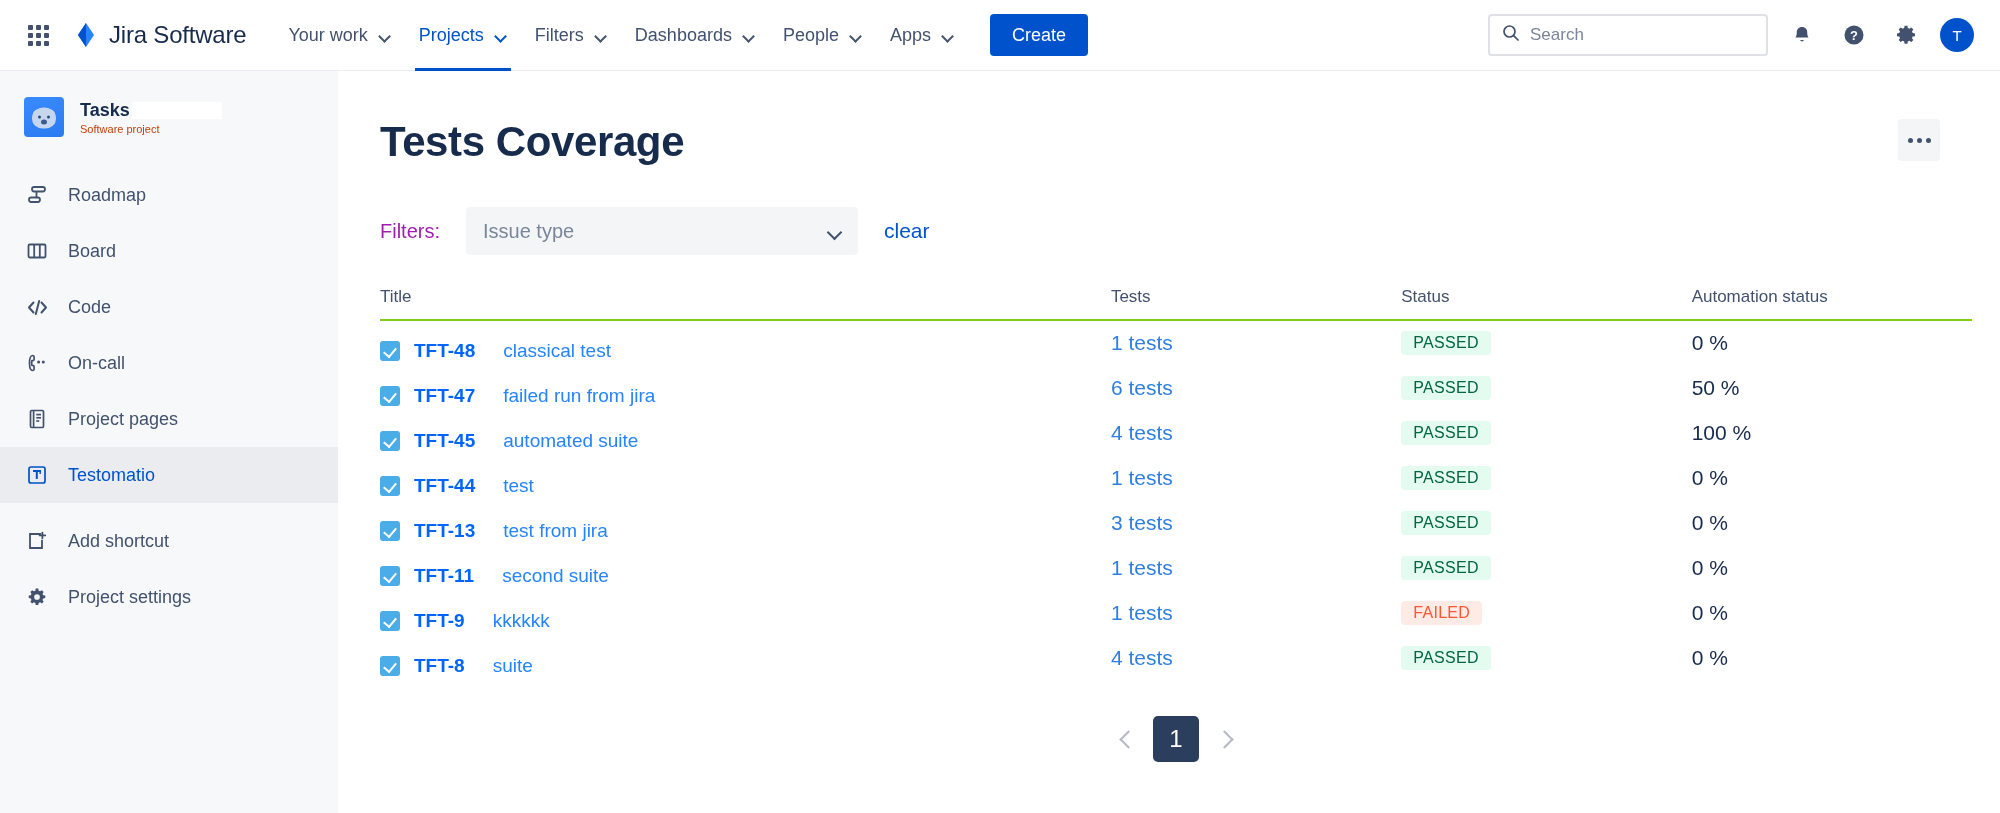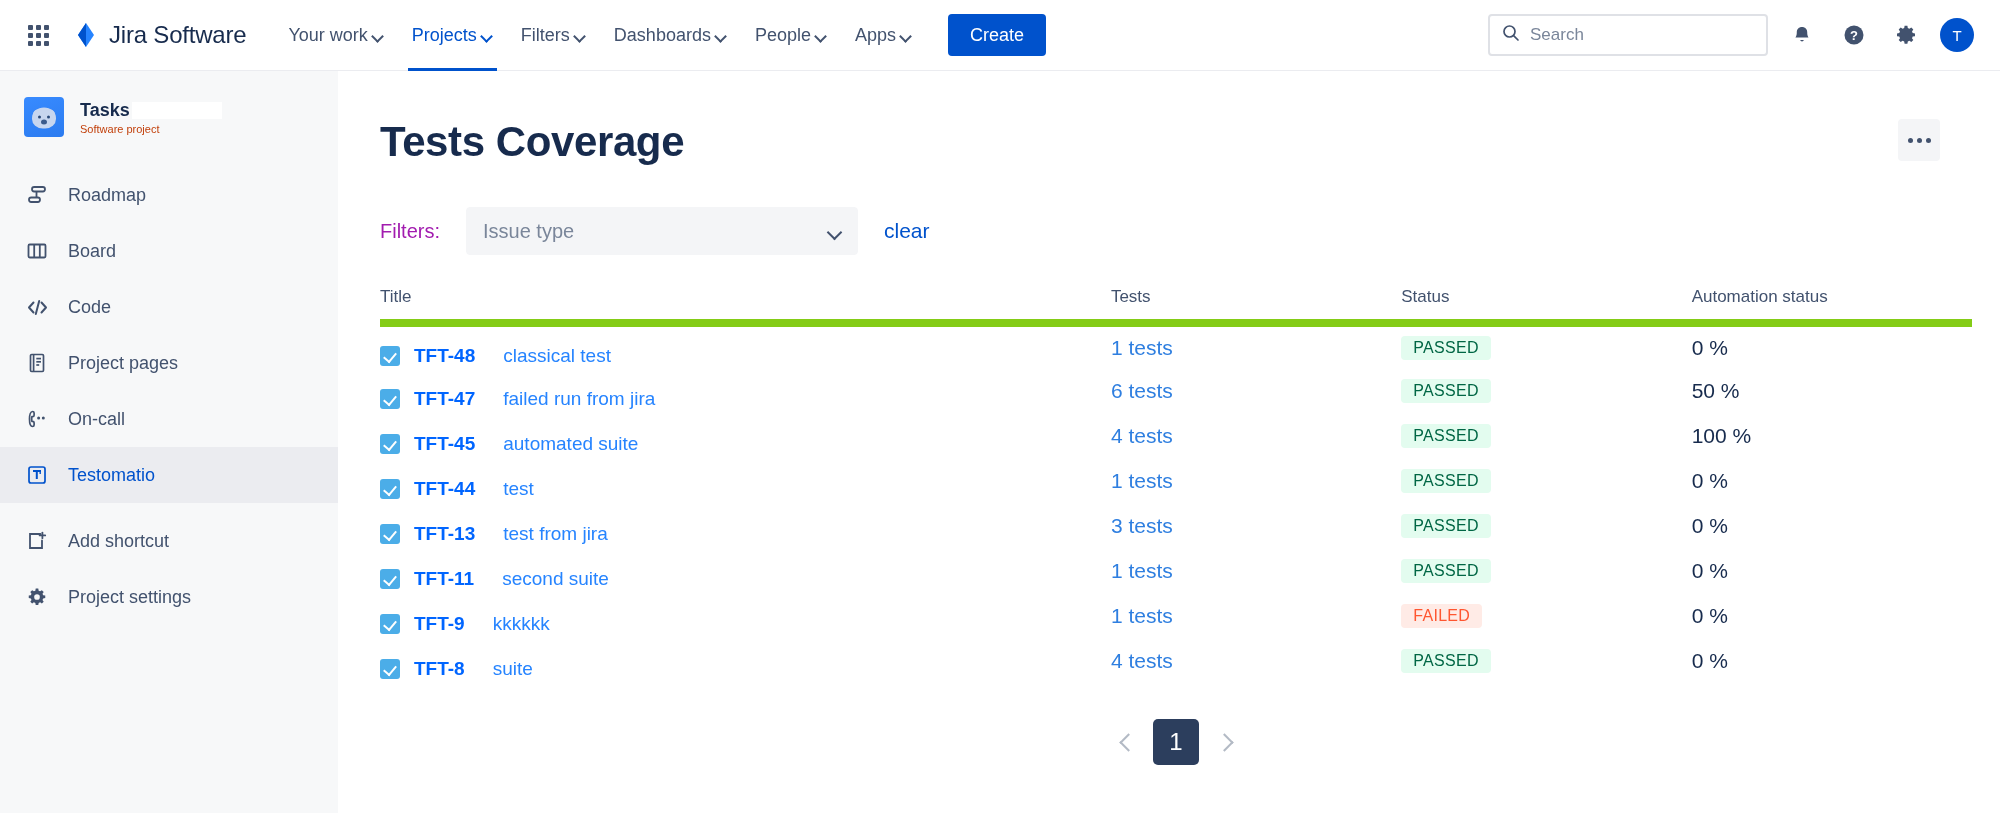--- a/index.html
+++ b/index.html
@@ -34,21 +34,21 @@
 
   .brand { display: flex; align-items: center; margin-left: 18px; cursor: pointer; }
   .brand-mark { width: 28px; height: 28px; position: relative; }
   .brand-text {
     margin-left: 9px; font-size: 24px; color: #172b4d;
     letter-spacing: -0.2px; font-weight: 400;
   }
 
   .nav-items { display: flex; align-items: center; margin-left: 28px; height: 71px; }
   .nav-item {
-    display: flex; align-items: center; gap: 5px;
+    display: flex; align-items: center; gap: 12px;
     padding: 0 14px; height: 71px; cursor: pointer;
     font-size: 18px; color: #42526e;
     position: relative;
   }
   .nav-item.active { color: #0052cc; font-weight: 500; }
   .nav-item.active::after {
     content: ""; position: absolute; left: 10px; right: 10px; bottom: 0;
     height: 3px; background: #0052cc;
   }
   .chev {
@@ -210,21 +210,21 @@
   .clear-link {
     margin-left: 26px; font-size: 21px; color: #0052cc;
     cursor: pointer; text-decoration: none;
   }
 
   
   .tbl { width: 1592px; margin-top: 32px; border-collapse: collapse; }
   .tbl th {
     text-align: left; font-size: 17px; font-weight: 400;
     color: #42526e; padding: 0 0 12px 0;
-    border-bottom: 8px solid #84cc16;
+    border-bottom: 2px solid #84cc16;
   }
   .tbl td { padding: 0; height: 45px; vertical-align: middle; }
   .col-title { width: 730px; }
   .col-tests { width: 290px; }
   .col-status { width: 290px; }
   .col-auto { width: 280px; }
 
   .title-cell { display: flex; align-items: center; margin-top: 16px; }
   .type-icon {
     width: 20px; height: 20px; border-radius: 3px;
@@ -423,40 +423,40 @@
           <polyline points="7.5,6.5 3,11.5 7.5,16.5"></polyline>
           <polyline points="15.5,6.5 20,11.5 15.5,16.5"></polyline>
           <line x1="13.2" y1="5" x2="9.8" y2="18"></line>
         </svg>
       </span>
       <span>Code</span>
     </div>
 
     <div class="side-item">
       <span class="side-icon">
+        <svg width="22" height="22" viewBox="0 0 22 22">
+          <path d="M6.5 3.5C4.7 3.5 3.5 6.4 3.5 11s1.2 7.5 3 7.5c.9 0 1.6-.6 1.6-1.4v-2.3c0-.8-.7-1.4-1.6-1.4h-.6c-.1-.7-.2-1.5-.2-2.4s.1-1.7.2-2.4h.6c.9 0 1.6-.6 1.6-1.4V4.9c0-.8-.7-1.4-1.6-1.4z" fill="none" stroke="#42526e" stroke-width="1.7" stroke-linejoin="round"></path>
+          <circle cx="12.6" cy="10" r="1.5" fill="#42526e"></circle>
+          <circle cx="17.3" cy="10" r="1.5" fill="#42526e"></circle>
+        </svg>
+      </span>
+      <span>On-call</span>
+    </div>
+
+    <div class="side-item">
+      <span class="side-icon">
         <svg width="22" height="22" viewBox="0 0 22 22" fill="none" stroke="#42526e" stroke-width="1.7">
           <rect x="4.5" y="2.5" width="13" height="17" rx="1.2"></rect>
           <line x1="7.6" y1="2.5" x2="7.6" y2="19.5"></line>
           <line x1="10.3" y1="6.6" x2="15" y2="6.6"></line>
           <line x1="10.3" y1="9.8" x2="15" y2="9.8"></line>
           <line x1="10.3" y1="13" x2="13.2" y2="13"></line>
         </svg>
       </span>
       <span>Project pages</span>
-    </div>
-
-    <div class="side-item">
-      <span class="side-icon">
-        <svg width="22" height="22" viewBox="0 0 22 22">
-          <path d="M6.5 3.5C4.7 3.5 3.5 6.4 3.5 11s1.2 7.5 3 7.5c.9 0 1.6-.6 1.6-1.4v-2.3c0-.8-.7-1.4-1.6-1.4h-.6c-.1-.7-.2-1.5-.2-2.4s.1-1.7.2-2.4h.6c.9 0 1.6-.6 1.6-1.4V4.9c0-.8-.7-1.4-1.6-1.4z" fill="none" stroke="#42526e" stroke-width="1.7" stroke-linejoin="round"></path>
-          <circle cx="12.6" cy="10" r="1.5" fill="#42526e"></circle>
-          <circle cx="17.3" cy="10" r="1.5" fill="#42526e"></circle>
-        </svg>
-      </span>
-      <span>On-call</span>
     </div>
 
     <div class="side-item selected">
       <span class="side-icon">
         <svg width="22" height="22" viewBox="0 0 22 22" fill="none" stroke="#0052cc" stroke-width="1.7">
           <rect x="3" y="3" width="16" height="16" rx="2"></rect>
           <path d="M7 7h8" stroke-width="2"></path>
           <path d="M10.8 7v8" stroke-width="2"></path>
           <path d="M14.2 7.4v2.6" stroke-width="1.4"></path>
         </svg>

